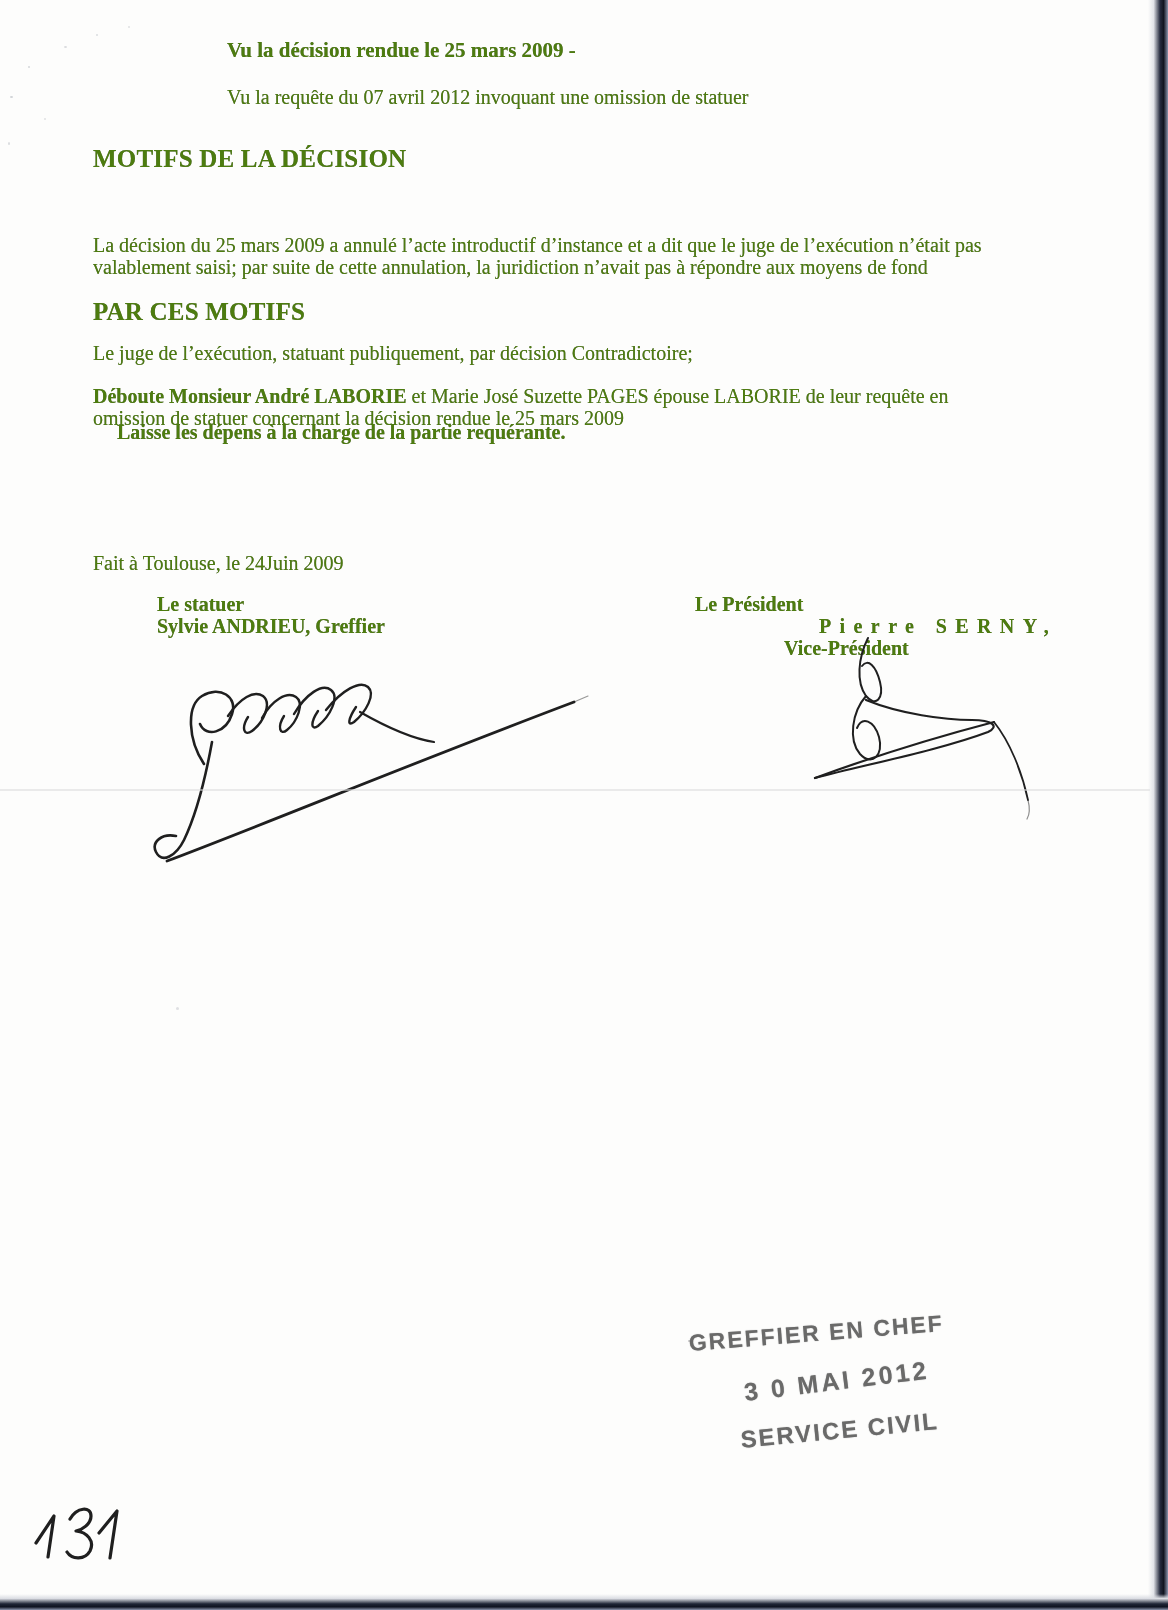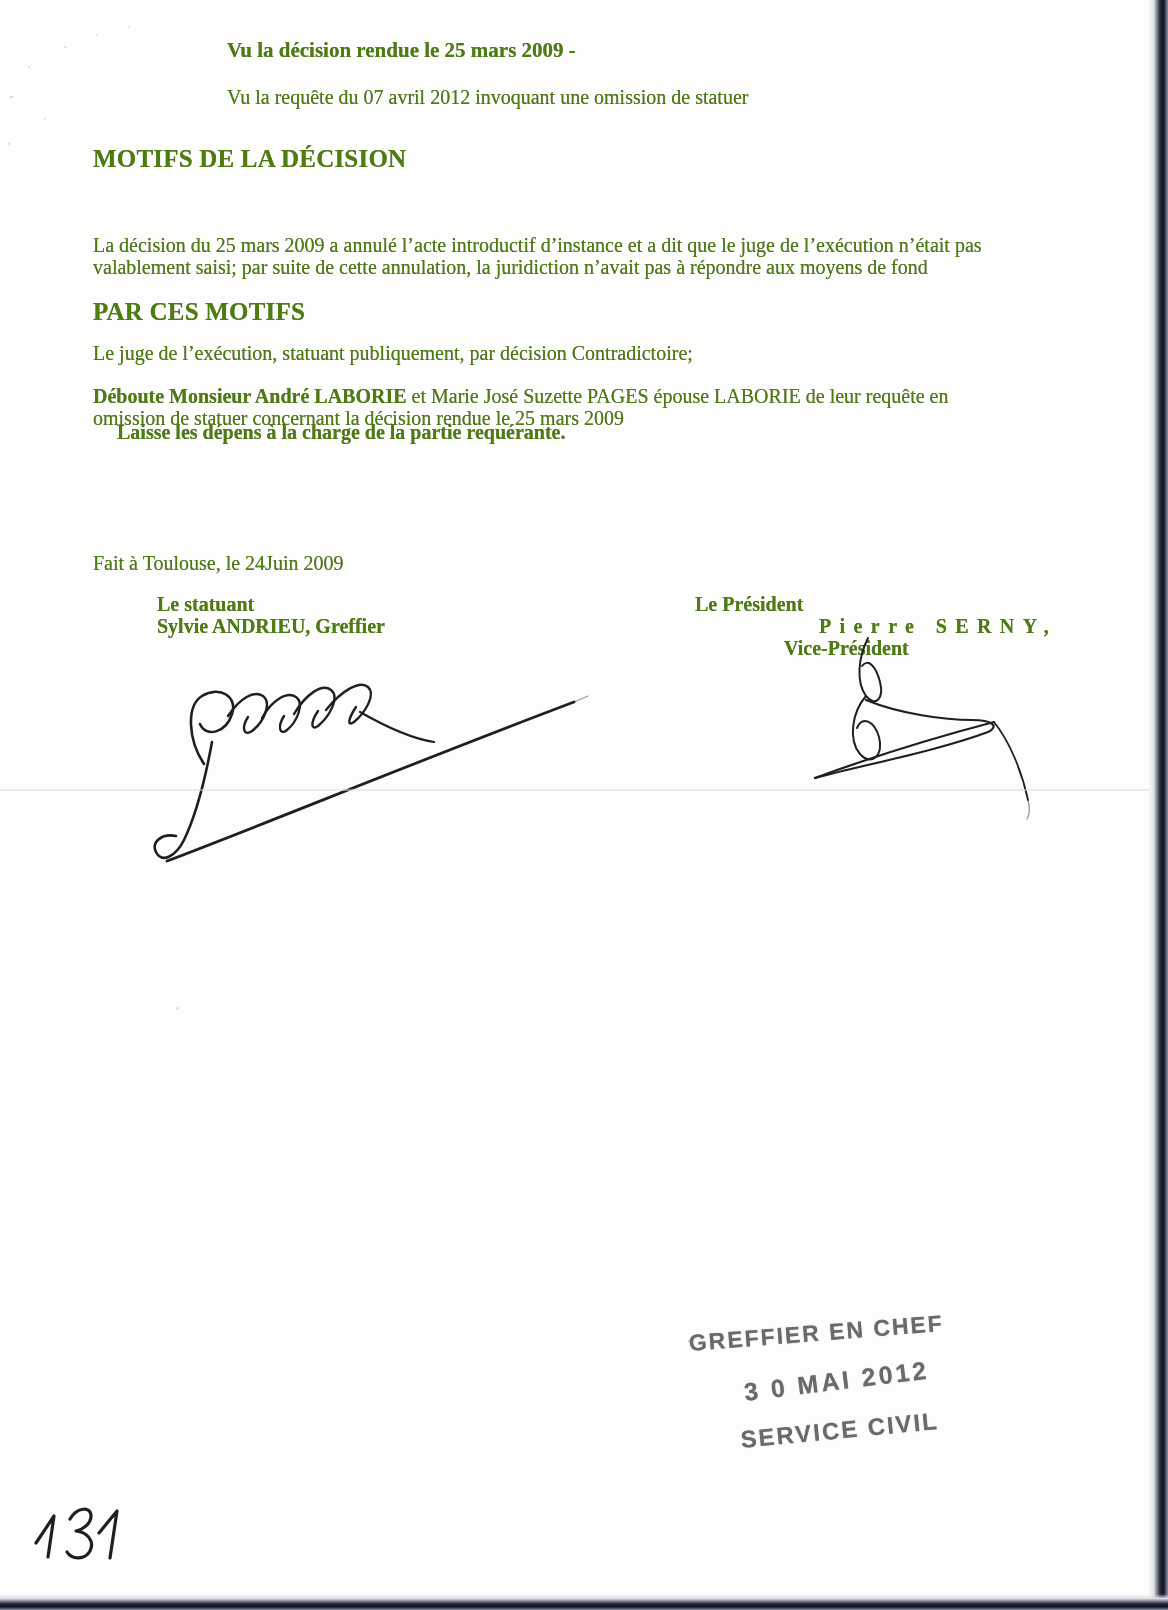--- a/index.html
+++ b/index.html
@@ -70,21 +70,21 @@
   <div class="doc-text h" style="left:93px; top:301px;">PAR CES MOTIFS</div>
 
   <div class="doc-text" style="left:93px; top:343px;">Le juge de l’exécution, statuant publiquement, par décision Contradictoire;</div>
 
   <div class="doc-text wrapcol" style="left:93px; top:386px;"><b>Déboute Monsieur André LABORIE</b><span> et Marie José Suzette PAGES épouse LABORIE de leur requête en omission de statuer concernant la décision rendue le 25 mars 2009</span></div>
 
   <div class="doc-text b" style="left:93px; top:422px;margin-left:24px;">Laisse les dépens à la charge de la partie requérante.</div>
 
   <div class="doc-text" style="left:93px; top:553px;">Fait à Toulouse, le 24Juin 2009</div>
 
-  <div class="doc-text b" style="left:157px; top:594px;">Le statuant</div>
+  <div class="doc-text b" style="left:157px; top:594px;">Le statuer</div>
   <div class="doc-text b" style="left:157px; top:616px;">Sylvie ANDRIEU, Greffier</div>
 
   <div class="doc-text b" style="left:695px; top:594px;">Le Président</div>
   <div class="doc-text b spaced" style="left:783px; top:616px;margin-left:36px;">Pierre SERNY,</div>
   <div class="doc-text b" style="left:784px; top:638px;">Vice-Président</div>
 
   <svg class="sig-layer" viewBox="0 0 1168 1610">
     <g aria-label="signature manuscrite du greffier">
       <path d="M204,764 C188,740 186,706 202,696 C220,685 238,697 232,714 C226,733 206,738 200,724" stroke-width="2.6"></path>
       <path d="M228,716 C240,698 254,690 263,696 C272,703 264,722 252,731 C244,737 241,728 248,717" stroke-width="2.4"></path>

